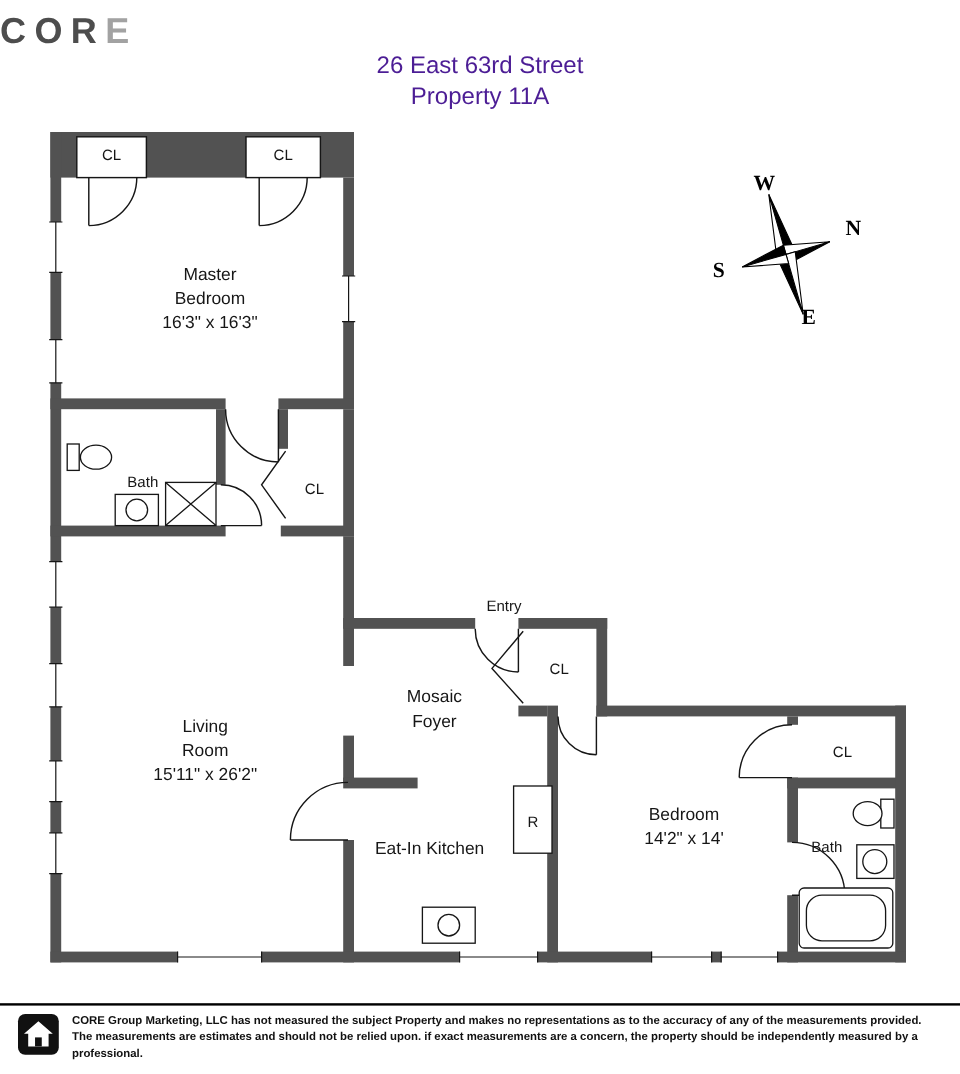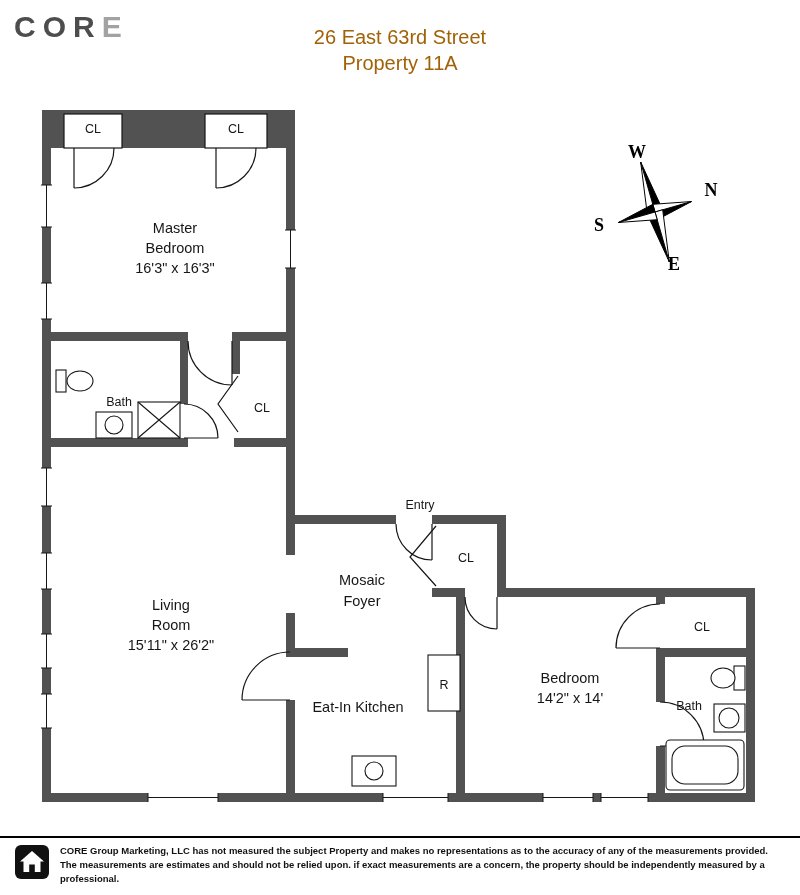--- a/index.html
+++ b/index.html
@@ -1,24 +1,24 @@
 <!DOCTYPE html>
 <html><head>
 <meta charset="utf-8">
 <style>
   html,body{margin:0;padding:0;}
   body{width:800px;height:895px;position:relative;background:#fff;
        font-family:"Liberation Sans",sans-serif;overflow:hidden;}
 
-  .logo{position:absolute;left:14px;top:10px;font-size:30px;font-weight:700;
+  .logo{position:absolute;left:0;top:10px;font-size:30px;font-weight:700;
         letter-spacing:7px;color:#4d4d4d;}
   .logo .accent{color:#a2a2a2;}
 
-  .title{position:absolute;left:0;top:24px;width:100%;text-align:center;
-         font-size:20px;color:#a16207;line-height:1.3;}
+  .title{position:absolute;left:0;top:42px;width:100%;text-align:center;
+         font-size:20px;color:#4c1d95;line-height:1.3;}
 
   .plan-svg{position:absolute;left:0;top:0;}
 
   
   .rl{font-family:"Liberation Sans",sans-serif;font-size:14.5px;fill:#161616;text-anchor:middle;}
   .sl{font-family:"Liberation Sans",sans-serif;font-size:12.5px;fill:#161616;text-anchor:middle;}
   .cp{font-family:"Liberation Serif",serif;font-size:18px;font-weight:bold;fill:#000;text-anchor:middle;}
 
   .footer{position:absolute;left:0;top:836px;width:800px;border-top:2px solid #000;}
   .footer-inner{display:flex;gap:10px;padding:6px 14px 0 14px;align-items:flex-start;}

